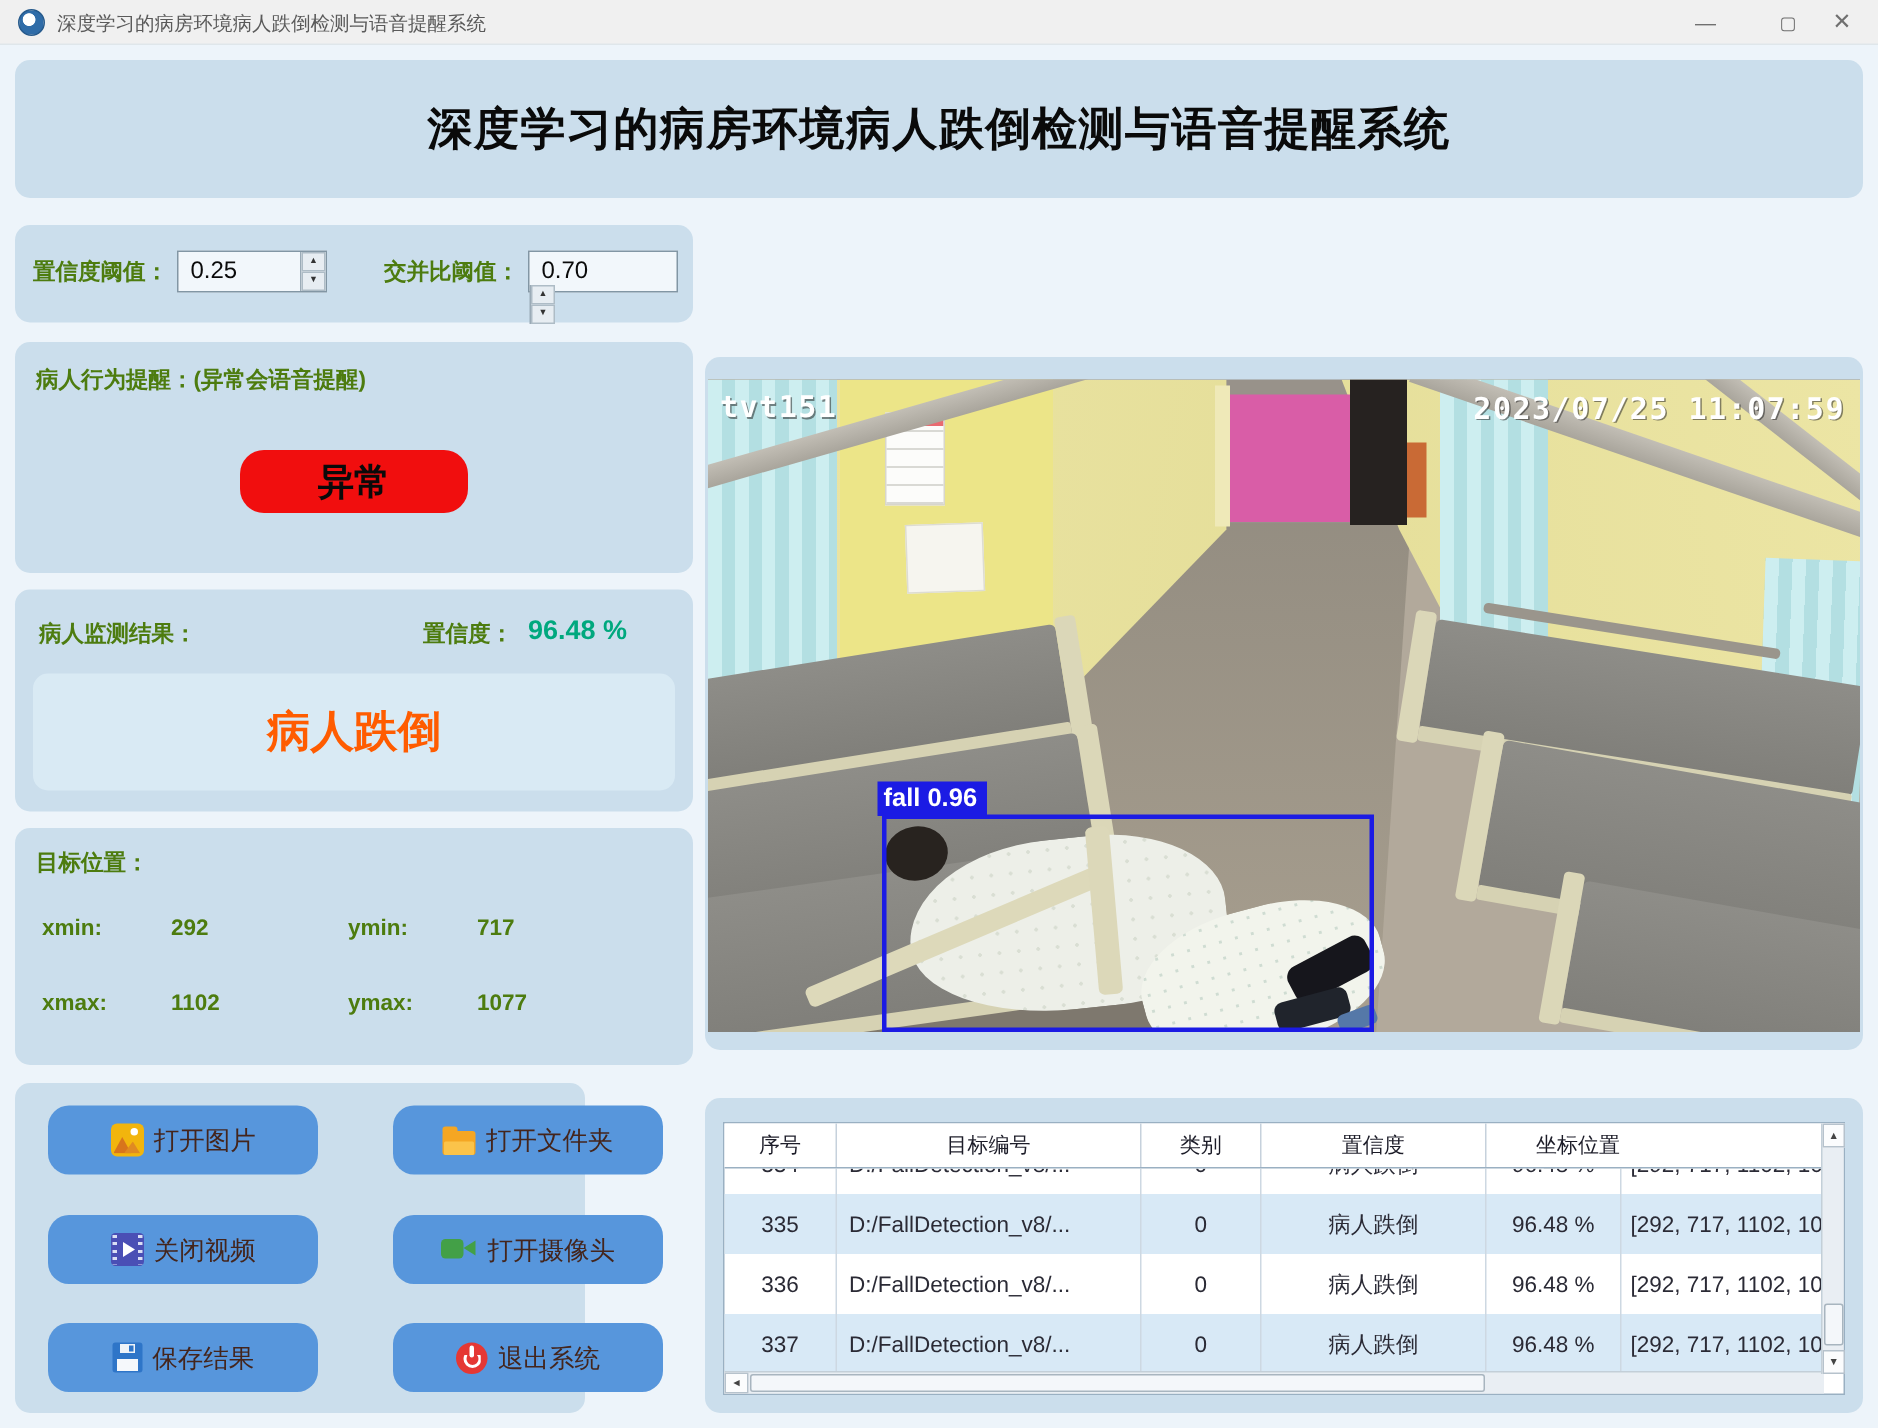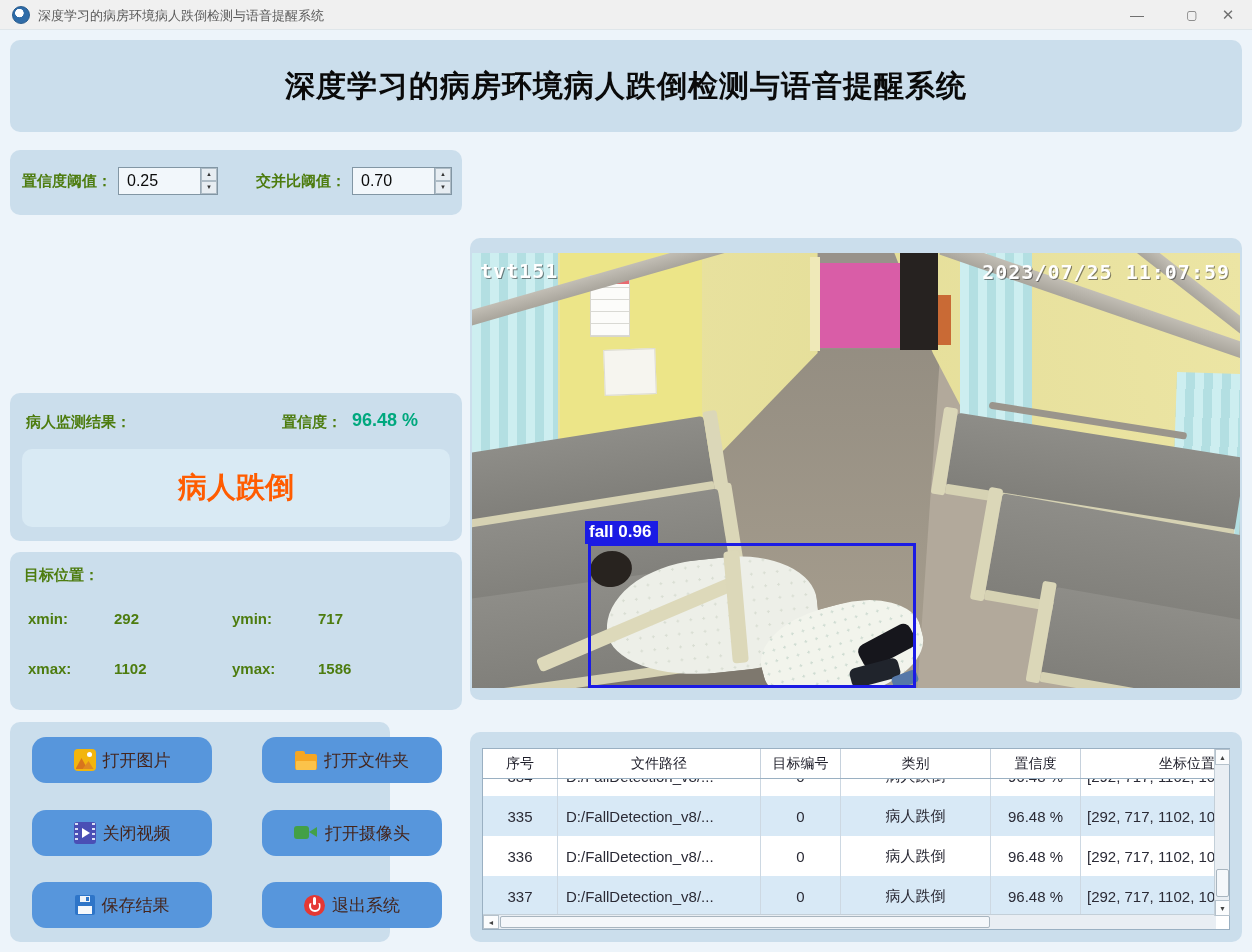--- a/index.html
+++ b/index.html
@@ -184,30 +184,34 @@
   <div class="panel thr">
     <div class="lbl" style="left:12px; top:22px;">置信度阈值：</div>
     <div class="spin" style="left:108px; top:17px;">
       <div class="spin-val">0.25</div>
       <div class="spin-btns">
         <div class="spin-b">▲</div>
         <div class="spin-b">▼</div>
       </div>
     </div>
     <div class="lbl" style="left:246px; top:22px;">交并比阈值：</div>
-    <div class="spin" style="left:342px; top:17px;">
+    <div class="spin" style="left:342px; top:17px;flex-direction:column;">
       <div class="spin-val">0.70</div>
       <div class="spin-btns">
         <div class="spin-b">▲</div>
         <div class="spin-b">▼</div>
       </div>
     </div>
   </div>
 
 
+  <div class="panel alert">
+    <div class="lbl" style="left:14px; top:16px;">病人行为提醒：(异常会语音提醒)</div>
+    <div class="alert-btn">异常</div>
+  </div>
 
   <div class="panel vidpanel">
     <div class="video">
       <div class="v v-floor"></div>
       <div class="v v-floor-r"></div>
       <div class="v v-floor-l"></div>
       <div class="v v-wall-l"></div>
       <div class="v v-wall-r"></div>
       <div class="v v-doorframe"></div>
       <div class="v v-door"></div>
@@ -279,21 +283,21 @@
 
   <div class="panel pos">
     <div class="lbl" style="left:14px; top:14px;">目标位置：</div>
     <div class="lbl" style="left:18px; top:58px;">xmin:</div>
     <div class="lbl" style="left:104px; top:58px;">292</div>
     <div class="lbl" style="left:222px; top:58px;">ymin:</div>
     <div class="lbl" style="left:308px; top:58px;">717</div>
     <div class="lbl" style="left:18px; top:108px;">xmax:</div>
     <div class="lbl" style="left:104px; top:108px;">1102</div>
     <div class="lbl" style="left:222px; top:108px;">ymax:</div>
-    <div class="lbl" style="left:308px; top:108px;">1586</div>
+    <div class="lbl" style="left:308px; top:108px;">1077</div>
   </div>
 
   <div class="panel btns">
     <div class="act-btn b1">
       <div class="ic ic-img">
           <div class="dot"></div>
           <div class="m1"></div>
           <div class="m2"></div>
         </div>
       <div class="act-label">打开图片</div>
@@ -330,21 +334,20 @@
           <div class="bar"></div>
         </div>
       <div class="act-label">退出系统</div>
     </div>
   </div>
 
   <div class="panel tblpanel">
     <div class="tbl">
       <div class="tbl-head">
         <div class="th">序号</div>
-        <div class="th">文件路径</div>
         <div class="th">目标编号</div>
         <div class="th">类别</div>
         <div class="th">置信度</div>
         <div class="th">坐标位置</div>
       </div>
       <div class="tbl-viewport">
         <div class="tbl-rows">
           <div class="tr">
             <div class="td">334</div>
             <div class="td left">D:/FallDetection_v8/...</div>

